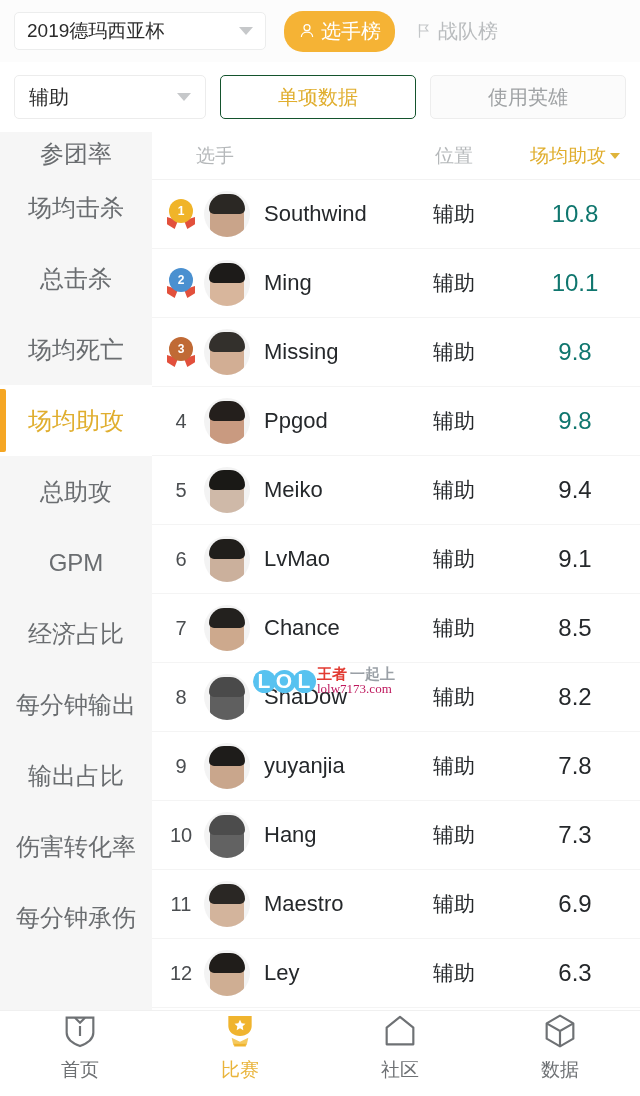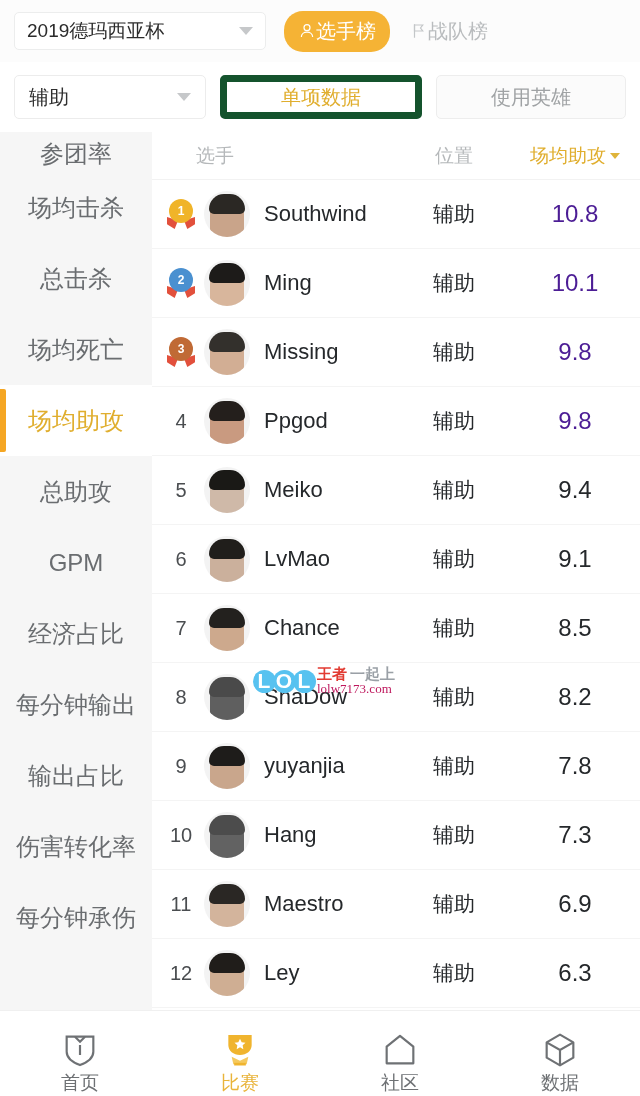--- a/index.html
+++ b/index.html
@@ -39,21 +39,21 @@
     border-top: 8px solid #c6c8ca;
     flex: 0 0 auto;
   }
   .caret-down.sm {
     border-left-width: 5px; border-right-width: 5px; border-top-width: 6px;
     border-top-color: #dfb43a;
   }
 
   .rank-tabs { display: flex; align-items: center; gap: 6px; margin-left: 8px; }
   .rank-tab {
-    display: flex; align-items: center; gap: 0;
+    display: flex; align-items: center; gap: 5px;
     padding: 7px 14px;
     border-radius: 19px;
     font-size: 20px;
     color: #b9bcbe;
     white-space: nowrap;
   }
   .rank-tab.active { background: #f5b335; color: #ffffff; }
   .rank-tab svg { display: block; }
 
   
@@ -71,21 +71,21 @@
     display: flex; align-items: center;
     padding: 0 14px;
   }
   .pos-select .label { font-size: 20px; color: #2f2f2f; flex: 1; }
   .seg-btn {
     height: 44px; flex: 1 1 0;
     border-radius: 5px;
     display: flex; align-items: center; justify-content: center;
     font-size: 20px;
   }
-  .seg-btn.active { border: 7px solid #14532d; color: #e0ae2e; background: #ffffff; }
+  .seg-btn.active { border: 1px solid #14532d; color: #e0ae2e; background: #ffffff; }
   .seg-btn.inactive { border: 1px solid #ededed; color: #9fa2a4; background: #fbfbfb; }
 
   
   .body { flex: 1 1 auto; display: flex; min-height: 0; position: relative; }
 
   
   .sidebar {
     width: 152px; flex: 0 0 152px;
     background: #f6f6f6;
     overflow: hidden;
@@ -160,21 +160,21 @@
     white-space: nowrap; overflow: hidden;
   }
   .cell-pos {
     width: 112px; flex: 0 0 112px; text-align: center;
     font-size: 21px; color: #25282b;
   }
   .cell-val {
     width: 130px; flex: 0 0 130px; text-align: center;
     font-size: 24px; color: #25282b;
   }
-  .cell-val.hl { color: #4c1d95; }
+  .cell-val.hl { color: #0f766e; }
 
   .medal { width: 30px; height: 30px; position: relative; }
   .medal .disc {
     position: absolute; left: 3px; top: 0;
     width: 24px; height: 24px; border-radius: 50%;
     display: flex; align-items: center; justify-content: center;
     font-size: 12px; color: #fff; font-weight: bold;
   }
   .medal .rib-l, .medal .rib-r {
     position: absolute; bottom: 0; width: 11px; height: 12px; background: #e2503c;
@@ -208,21 +208,21 @@
   
   .bottomnav {
     height: 86px; flex: 0 0 86px;
     background: #ffffff;
     border-top: 1px solid #f0f0f0;
     display: flex;
   }
   .nav-item {
     flex: 1 1 0;
     display: flex; flex-direction: column;
-    align-items: center; justify-content: flex-end; 
+    align-items: center; justify-content: flex-start; gap: 6px;
   }
   .nav-item .lbl { font-size: 19px; color: #6e7174; }
   .nav-item.active .lbl { color: #e9b43a; }
 </style>
 </head>
 <body>
 
 <div class="app">
 
   <div class="topbar">

